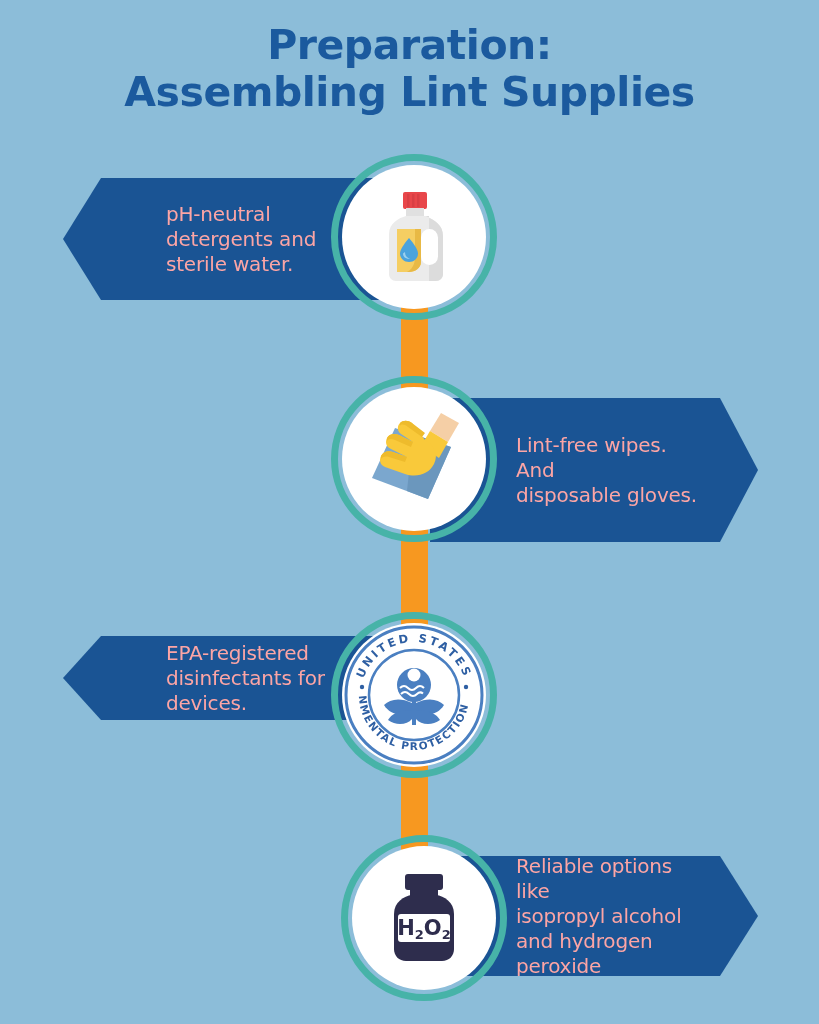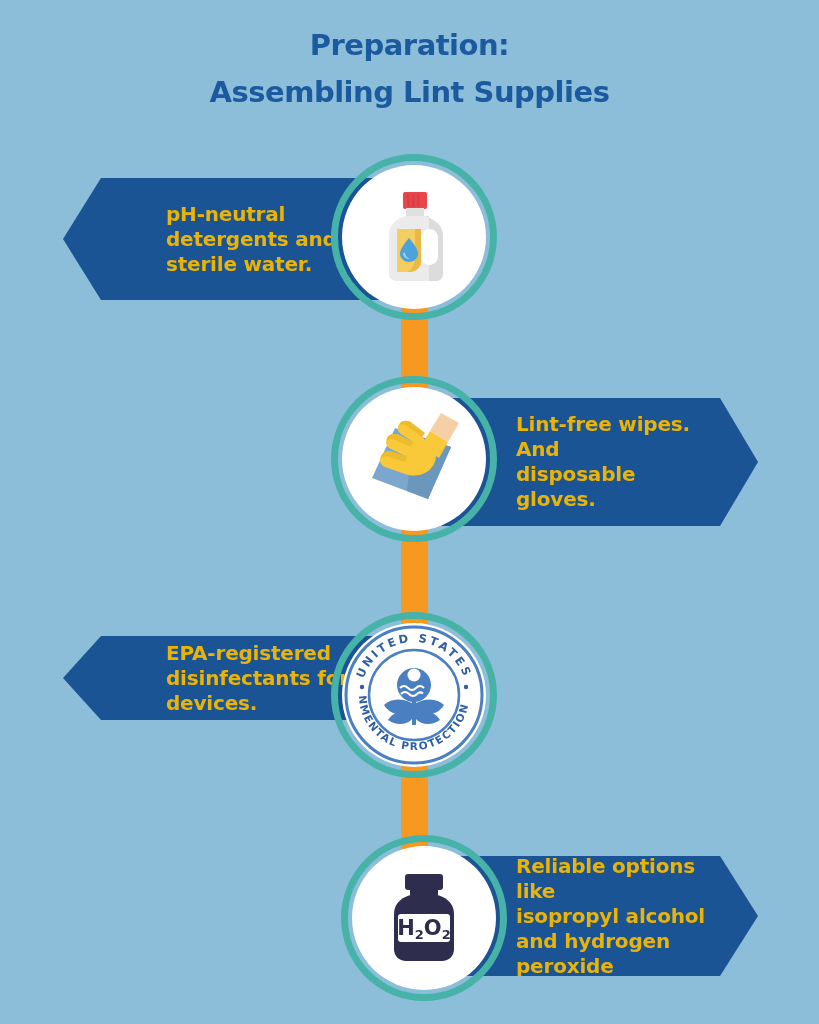--- a/index.html
+++ b/index.html
@@ -12,21 +12,21 @@
   }
   #stage{position:relative;width:819px;height:1024px;}
 
   
   .title{
     position:absolute;left:0;top:22px;width:819px;
     text-align:center;
     color:#1B5A9E;
     font-family:"DejaVu Sans","Liberation Sans",sans-serif;
     font-weight:bold;
-    font-size:29px;
+    font-size:41px;
     line-height:47px;
     letter-spacing:-0.5px;
   }
   .title .l2{display:block;}
 
   
   .connector{
     position:absolute;
     left:401px;top:236px;
     width:27px;height:686px;
@@ -51,32 +51,31 @@
     justify-content:flex-start;
   }
   .banner.right{
     
     -webkit-clip-path:polygon(0 0, calc(100% - 38px) 0, 100% 50%, calc(100% - 38px) 100%, 0 100%);
     clip-path:polygon(0 0, calc(100% - 38px) 0, 100% 50%, calc(100% - 38px) 100%, 0 100%);
     padding-right:53px;padding-left:14px;
     justify-content:flex-start;
   }
   .banner .txt{
-    color:#eab308;
+    color:#fca5a5;
     font-family:"DejaVu Sans","Liberation Sans",sans-serif;
     font-size:20px;
     line-height:25px;
     letter-spacing:-0.2px;
     white-space:pre-line;
-    font-weight:bold;
   }
 
   
   #banner-1{left:63px;top:178px;width:330px;height:122px;}
-  #banner-2{left:430px;top:398px;width:328px;height:128px;}
+  #banner-2{left:430px;top:398px;width:328px;height:144px;}
   #banner-3{left:63px;top:636px;width:330px;height:84px;}
   #banner-4{left:430px;top:856px;width:328px;height:120px;}
   #banner-1 .txt, #banner-3 .txt{padding-left:50px;}
   #banner-2 .txt{padding-left:72px;}
   #banner-4 .txt{padding-left:72px;}
 
   
   .node{
     position:absolute;
     width:166px;height:166px;

